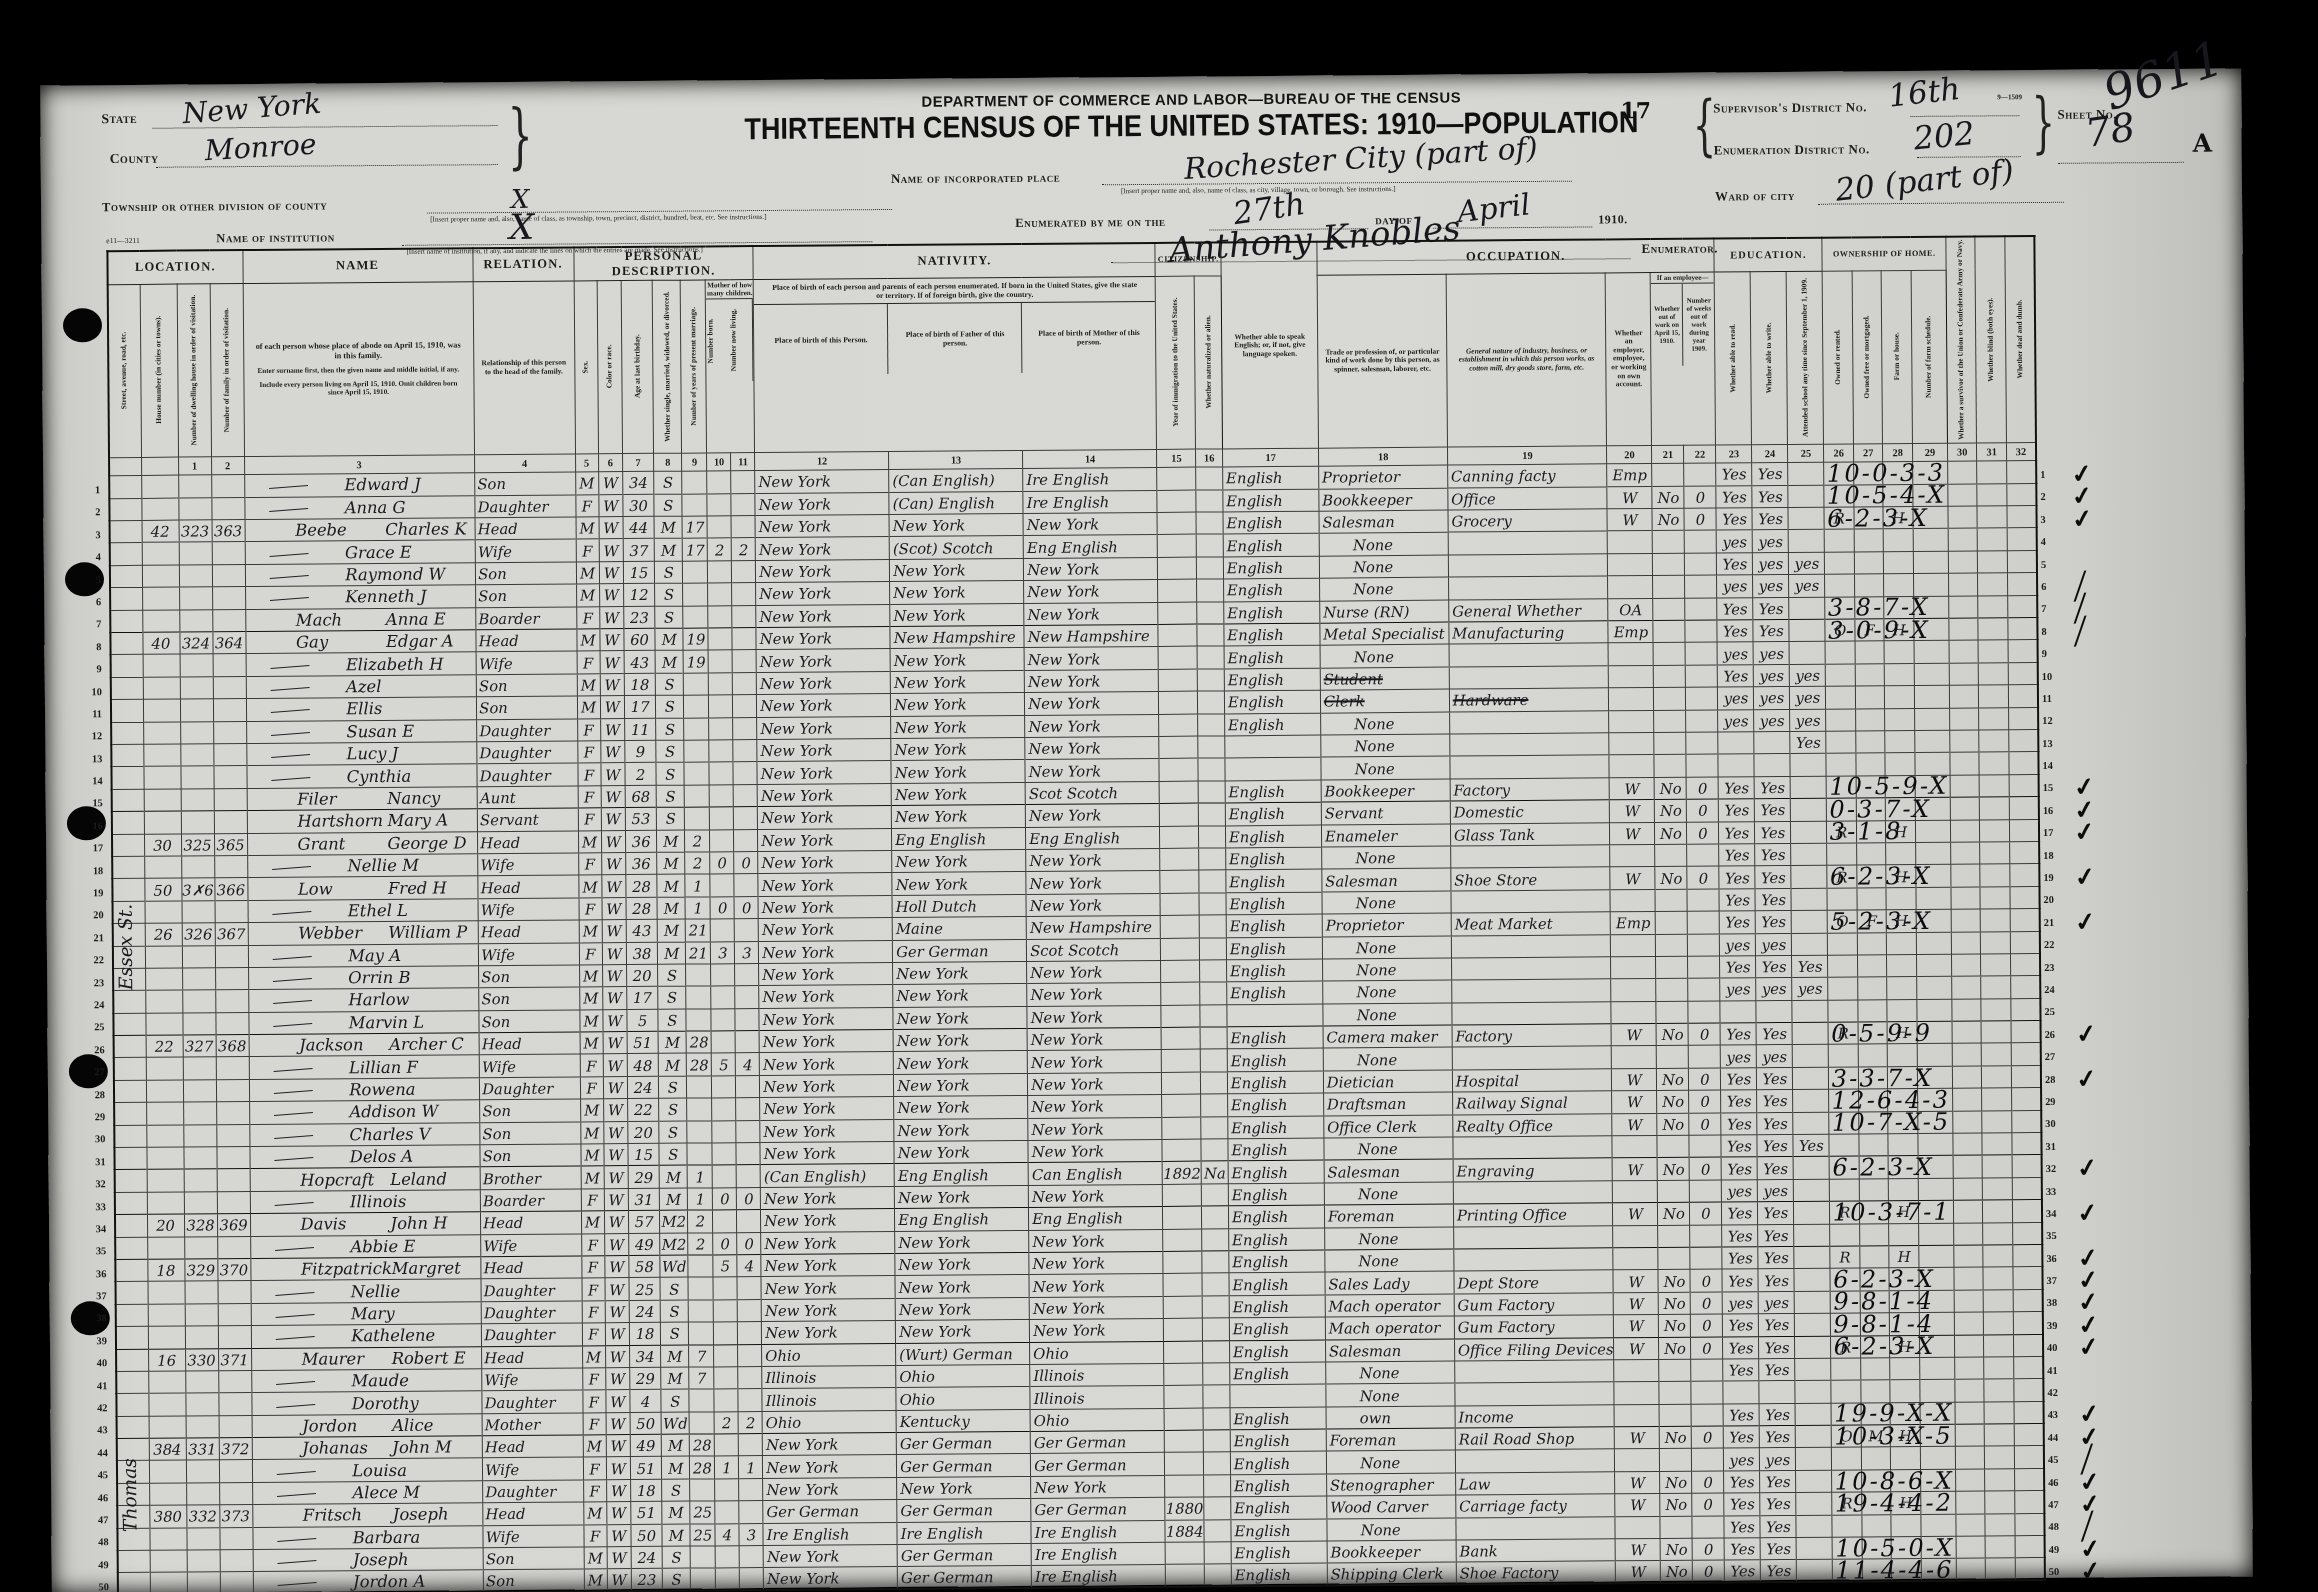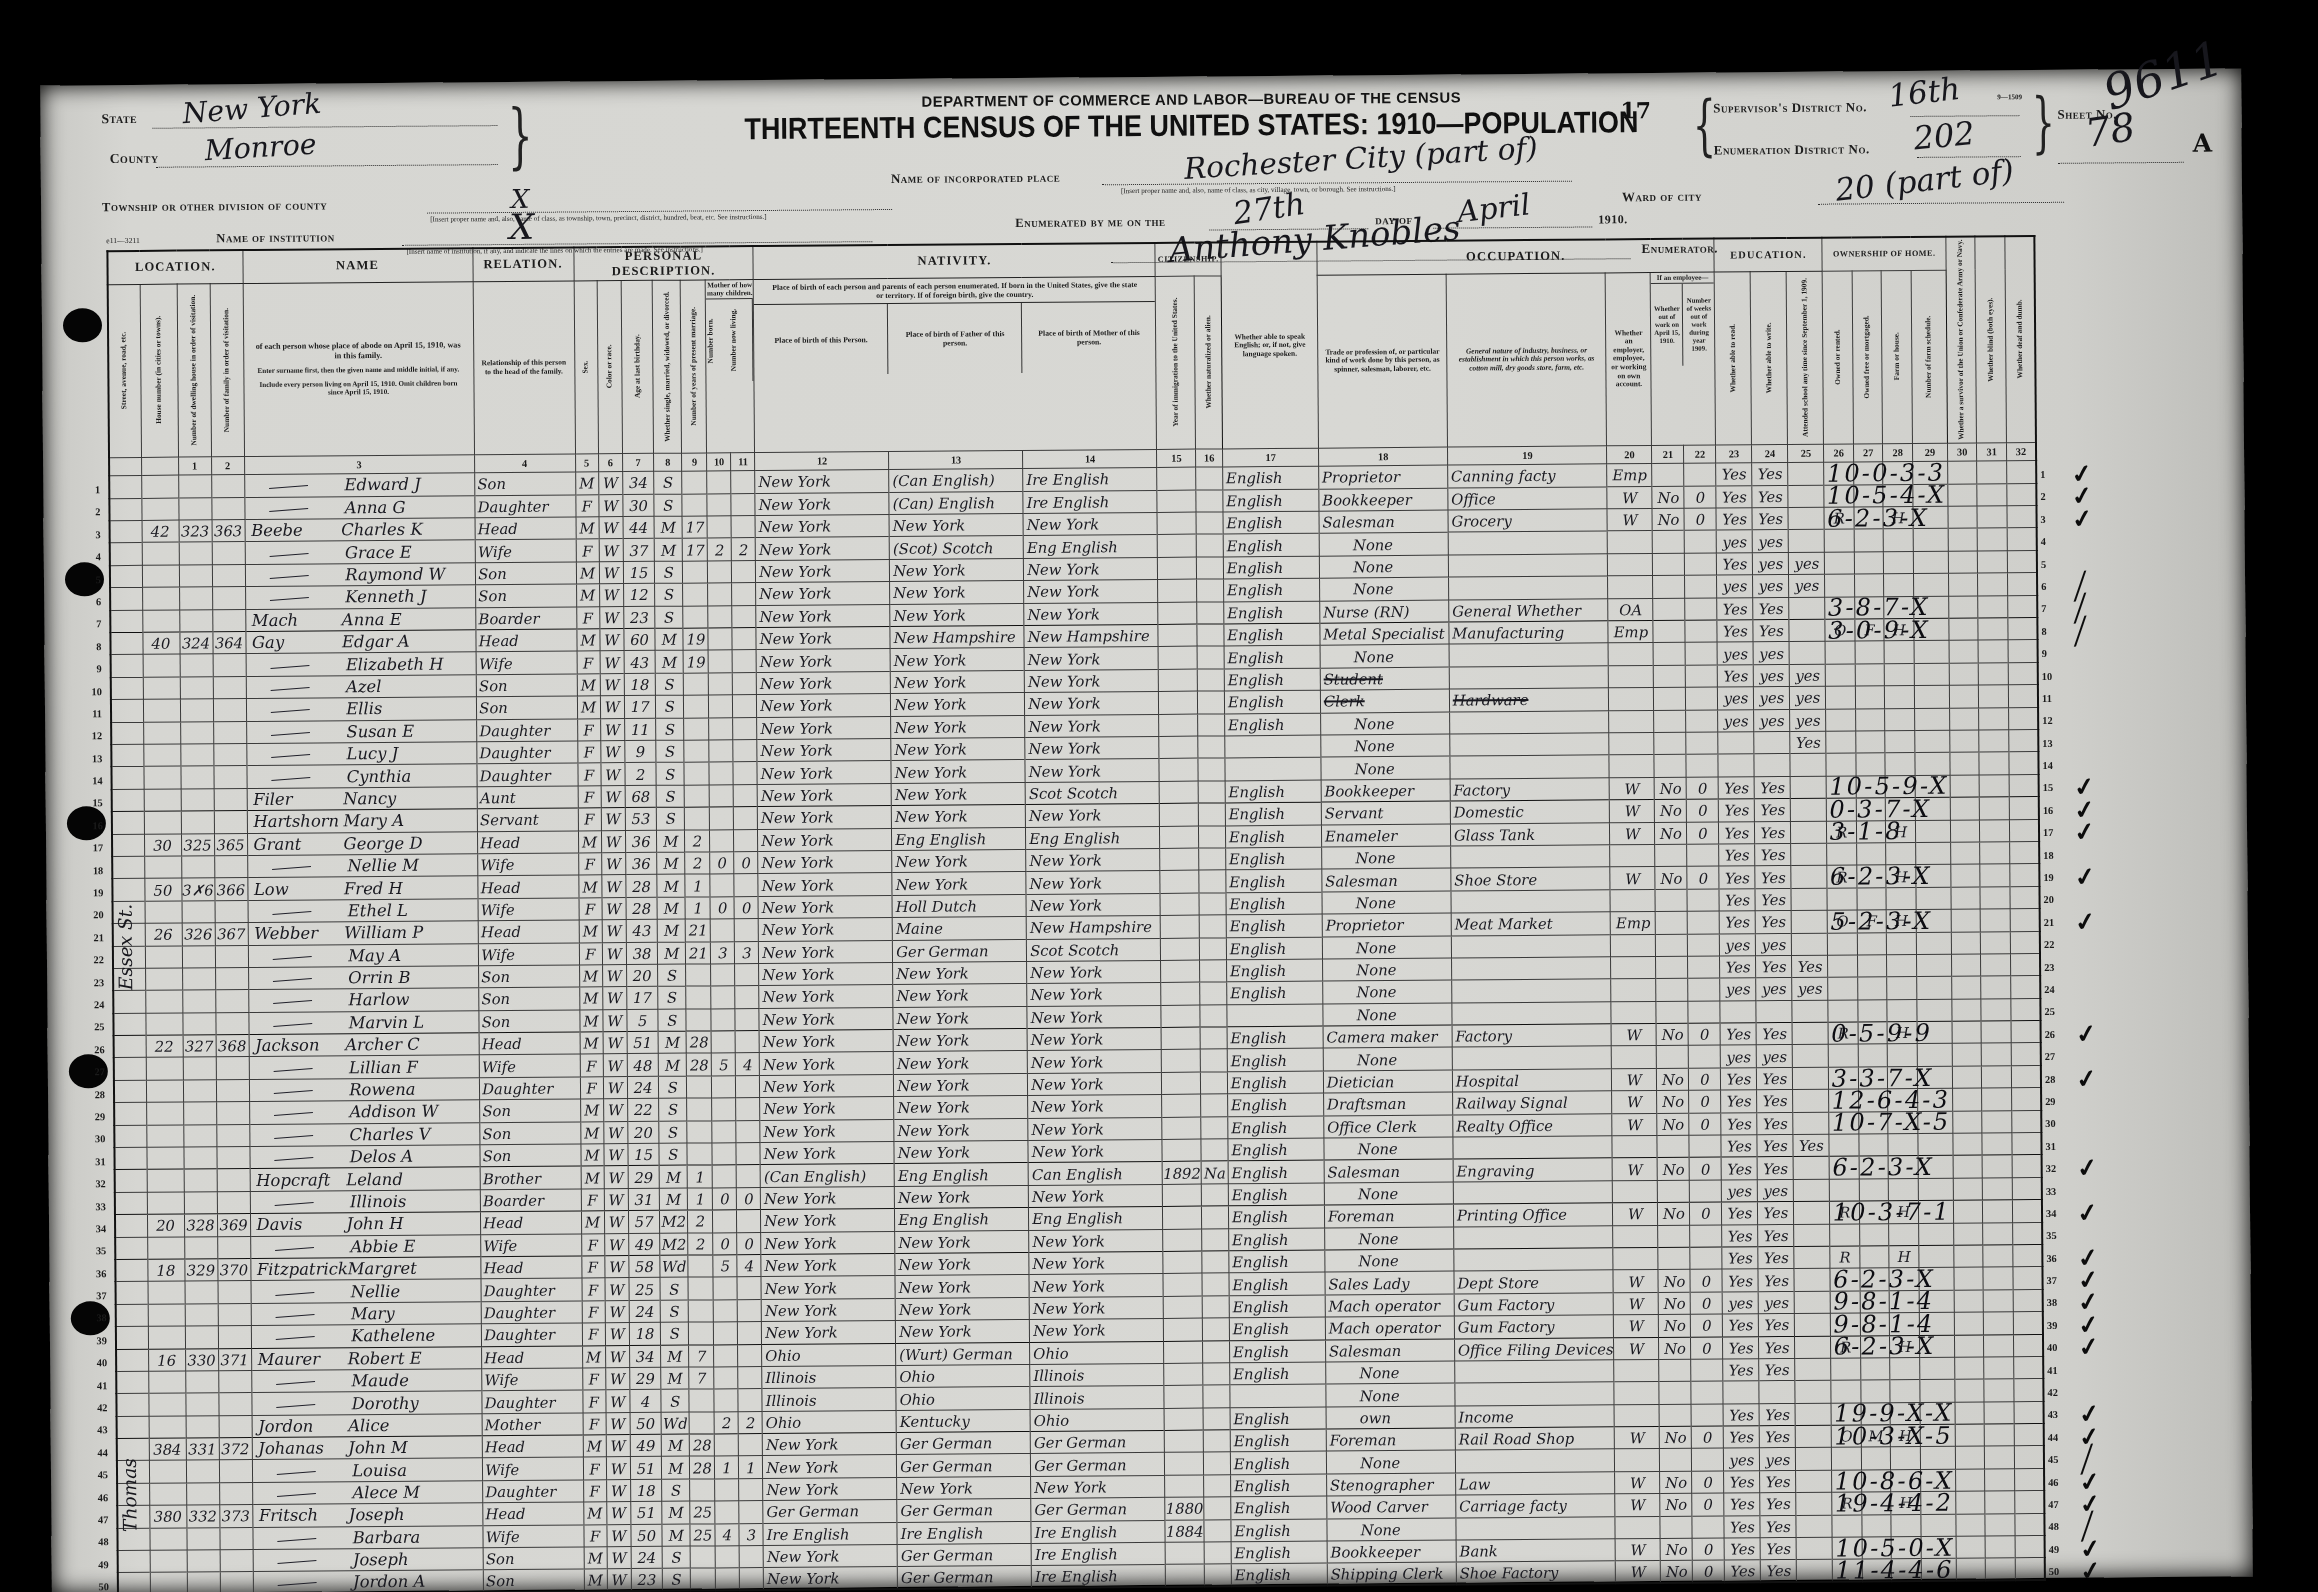--- a/index.html
+++ b/index.html
@@ -40,21 +40,21 @@
   thead tr.r1{height:25px;} thead tr.r2{height:118px;}
   tbody tr{height:22.4px;}
   tbody td{vertical-align:middle;white-space:nowrap;font-family:"DejaVu Serif",serif;
            font-style:italic;font-size:14.8px;color:#191920;padding-left:2.7px;}
   tbody tr:nth-child(odd) td{border-bottom:0.5px dotted #555;}
   tbody tr:nth-child(even) td{border-bottom:0.5px solid #3a3a3a;}
   tbody tr.fs td{border-top:1.6px solid #101010;}
   tbody tr:first-child td{border-top:1.6px solid #101010;}
   td.ctr{text-align:center;padding-left:0;}
   td.namecell{font-size:16.4px;}
-  .sur{display:inline-block;min-width:90px;padding-left:3.3px;}
+  .sur{display:inline-block;min-width:90px;padding-left:3.3px;margin-left:44px;}
   .dit{display:inline-block;width:39px;height:0;border-top:1.6px solid #20202a;
        margin:0 36px 0 22px;transform:rotate(-4deg) translateY(-3.3px);}
   .struck{text-decoration:line-through;text-decoration-thickness:1.6px;}
   td.ocell{position:relative;}
   .annot{position:absolute;left:2.2px;top:-3.3px;font-size:24px;letter-spacing:2.2px;color:#0d0d12;
          font-family:"DejaVu Serif",serif;font-style:italic;z-index:5;white-space:nowrap;}
   .rail{position:absolute;width:25px;}
   .rail span{display:block;height:22.4px;line-height:22.4px;font-family:"Liberation Serif",serif;
              font-weight:bold;font-size:10.4px;color:#1b1b1b;text-align:right;}
   #railR span{text-align:left;}
@@ -133,21 +133,21 @@
   <div class="hwh" style="left:1873px;top:46px;font-size:32px;transform:rotate(-5deg)">202</div>
   <div class="brace" style="left:1982px;top:14.2px;font-size:66px">}</div>
 
   <div class="tiny" style="left:1957px;top:23px;font-weight:bold">9—1509</div>
   <div class="lbl smallcaps" style="left:2017px;top:37px;font-size:13px">Sheet No.</div>
   <div class="fill" style="left:2017px;top:93px;width:126px"></div>
   <div class="hwh" style="left:2045px;top:38px;font-size:39px;transform:rotate(-8deg)">78</div>
   <div class="stamp" style="left:2152px;top:60px;font-size:25px">A</div>
   <div class="hwh" style="left:2062px;top:-22px;font-size:48px;transform:rotate(-18deg)">9611</div>
 
-  <div class="lbl smallcaps" style="left:1581px;top:116px;font-size:13px">Ward of city</div>
+  <div class="lbl smallcaps" style="left:1674px;top:116px;font-size:13px">Ward of city</div>
   <div class="fill" style="left:1777px;top:132px;width:246px"></div>
   <div class="hwh" style="left:1794px;top:91px;font-size:31px;transform:rotate(-6deg)">20 (part of)</div>
 
   <div id="tblwrap">
     <table id="censustable">
       <colgroup>
         <col style="width:32px">
             <col style="width:37px">
             <col style="width:33px">
             <col style="width:33px">

